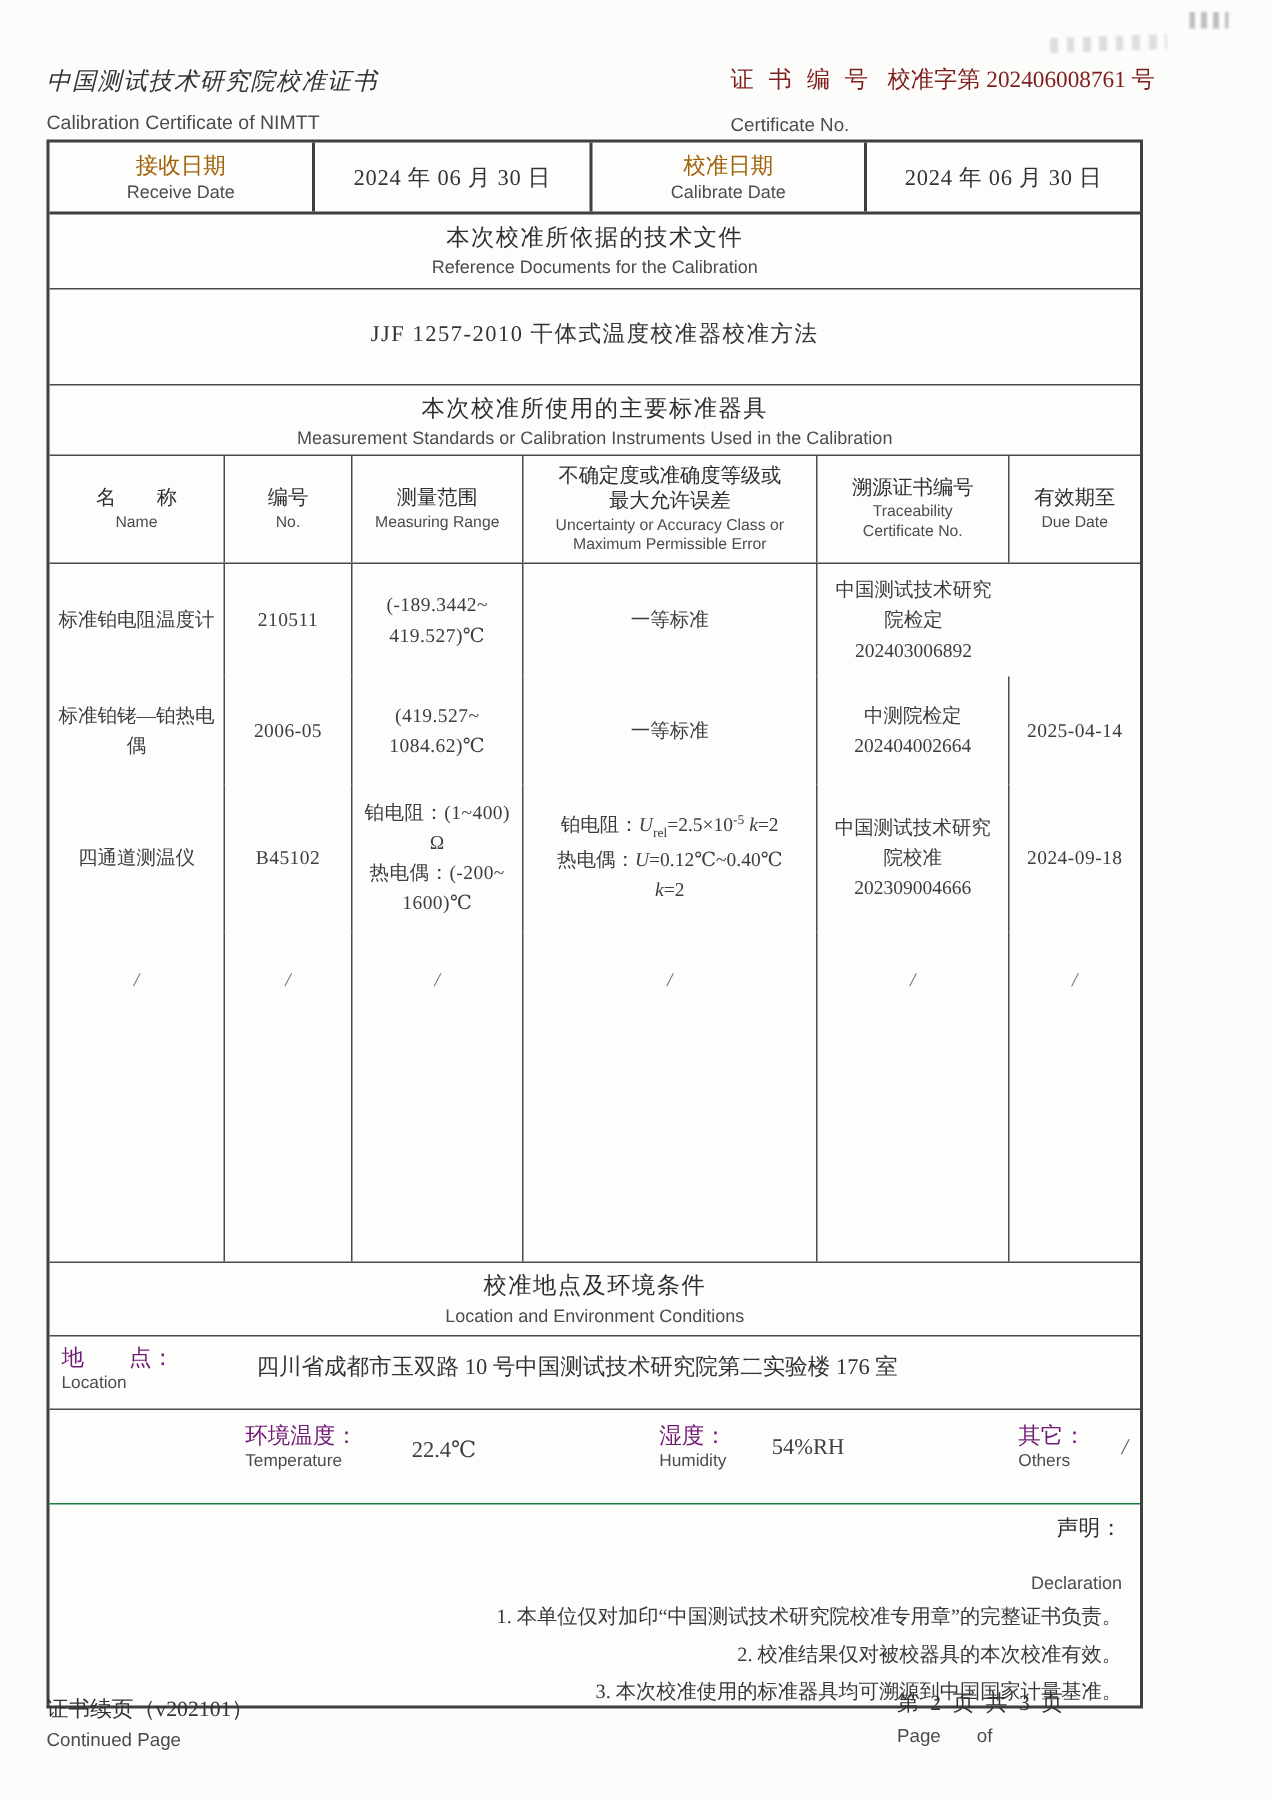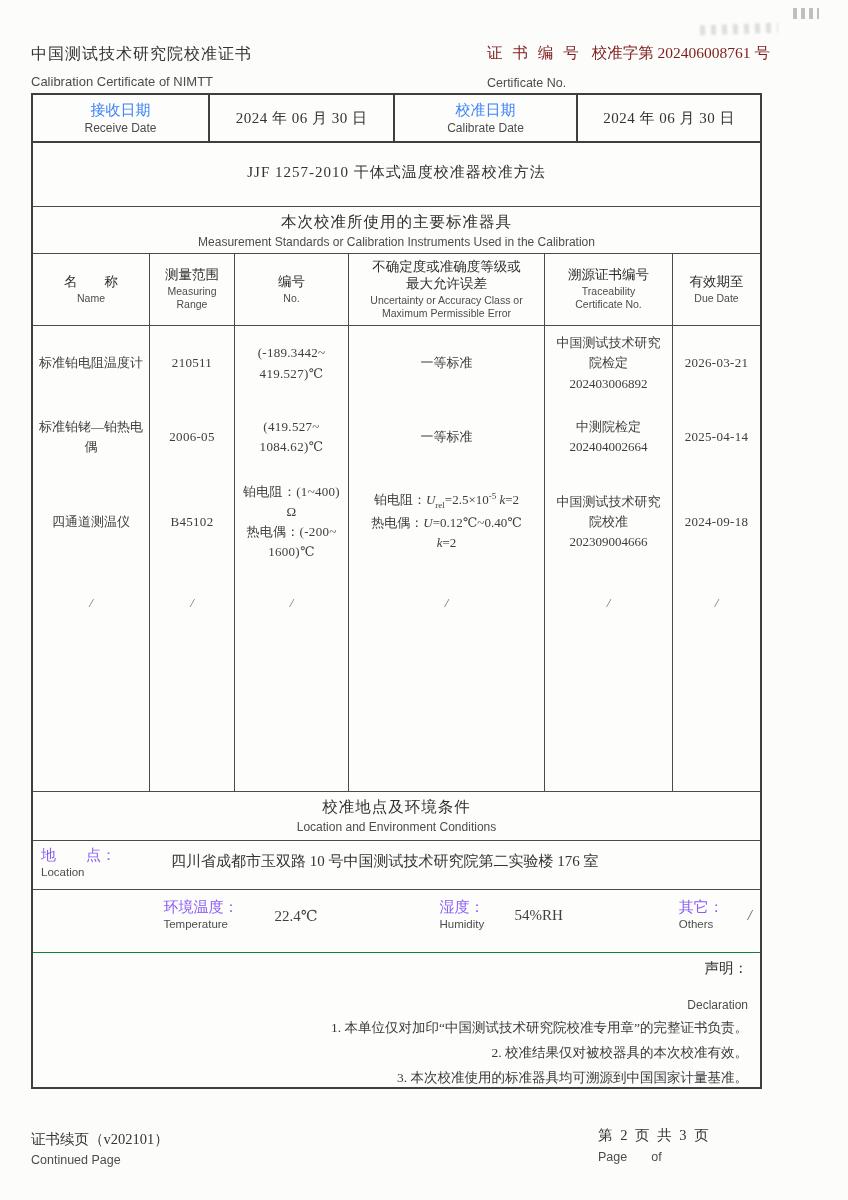--- a/index.html
+++ b/index.html
@@ -6,42 +6,42 @@
   .page {
     position:relative; width:848px; height:1200px; margin:0 auto;
     background:#fcfcfa; overflow:hidden;
     font-family:"Liberation Serif","DejaVu Serif",serif;
     color:#3a3a3a;
   }
   .en { font-family:"Liberation Sans","DejaVu Sans",sans-serif; color:#4c4c4c; }
   .ml { white-space:pre-line; }
 
   
-  .hdr-title-cn { position:absolute; left:31px; top:44px; font-size:16px; letter-spacing:1px; color:#333; }
+  .hdr-title-cn { position:absolute; left:31px; top:44px; font-size:16px; letter-spacing:1px; color:#333;font-style:italic; }
   .hdr-title-en { position:absolute; left:31px; top:74px; font-size:13px; }
   .hdr-certno   { position:absolute; left:487px; top:43px; font-size:15.5px; color:#7f1d1d; }
   .hdr-certno .lbl { letter-spacing:3px; margin-right:10px; }
   .hdr-certno-en { position:absolute; left:487px; top:76px; font-size:12.5px; }
 
   
   .artifact1 { position:absolute; left:700px; top:24px; width:78px; height:10px; opacity:.30;
     background:repeating-linear-gradient(90deg,#9a9a9a 0 5px,transparent 5px 11px);
     transform:rotate(-2deg); filter:blur(.8px); }
   .artifact2 { position:absolute; left:793px; top:8px; width:26px; height:11px; opacity:.45;
     background:repeating-linear-gradient(90deg,#777 0 4px,transparent 4px 8px);
     filter:blur(.6px); }
 
   
   .doc { position:absolute; left:31px; top:93px; width:727px; border:2px solid #3f3f3f; background:#fdfdfc; }
   .doc * { box-sizing:border-box; }
 
   .row-dates { display:grid; grid-template-columns:177px 185px 183px 1fr; height:48px; border-bottom:2px solid #3f3f3f; }
   .row-dates > div { display:flex; flex-direction:column; align-items:center; justify-content:center; }
   .row-dates > div:not(:last-child) { border-right:2px solid #3f3f3f; }
-  .dl-cn { font-size:15px; color:#3b82f6; }
+  .dl-cn { font-size:15px; color:#a16207; }
   .dl-en { font-size:12px; margin-top:1px; }
   .date-val { font-size:15px; letter-spacing:.5px; color:#333; }
 
   .band { text-align:center; border-bottom:1px solid #4a4a4a; padding-top:5px; }
   .band-b { height:50px; } .band-d { height:47px; } .band-f { height:49px; }
   .band-cn { font-size:15.5px; color:#2f2f2f; letter-spacing:1px; }
   .band-en { font-size:12px; margin-top:2px; }
 
   .ref-row { height:64px; border-bottom:1px solid #4a4a4a; text-align:center; }
   .ref-doc { font-size:15px; letter-spacing:1px; padding-top:20px; color:#333; }
@@ -60,21 +60,21 @@
   .r4 { height:221px; border-bottom:1px solid #4a4a4a; }
   .r4 > div { justify-content:flex-start; padding-top:22px; color:#6a6a6a; font-style:italic; }
   .num { letter-spacing:.3px; }
   .ucell i { font-style:italic; }
   .ucell sub { font-size:9px; }
   .ucell sup { font-size:9px; }
 
   
   .loc-row { height:49px; border-bottom:1px solid #4a4a4a; display:flex; padding:5px 8px 0 8px; }
   .loc-lab { width:96px; }
-  .lab-cn { font-size:15px; color:#8b5cf6; }
+  .lab-cn { font-size:15px; color:#701a75; }
   .lab-en { font-size:11.5px; margin-top:1px; }
   .loc-val { flex:1; padding:6px 0 0 34px; font-size:15px; color:#333; }
 
   .env-row { height:63px; border-bottom:1px solid #15803d; display:flex; padding:8px 8px 0 0;justify-content:flex-end; }
   .env-lab { display:flex; flex-direction:column; }
   .env-val { padding-top:9px; font-size:15px; color:#404040; }
   .env-v1 { margin-left:36px; }
   .env-l2 { margin-left:122px; }
   .env-v2 { margin-left:30px; }
   .env-l3 { margin-left:116px; }
@@ -118,41 +118,45 @@
       </div>
       <div>
         <div class="dl-cn">校准日期</div>
         <div class="dl-en en">Calibrate Date</div>
       </div>
       <div>
         <div class="date-val">2024 年 06 月 30 日</div>
       </div>
     </div>
 
+    <div class="band band-b">
+      <div class="band-cn">本次校准所依据的技术文件</div>
+      <div class="band-en en">Reference Documents for the Calibration</div>
+    </div>
     <div class="ref-row">
       <div class="ref-doc">JJF 1257-2010  干体式温度校准器校准方法</div>
     </div>
 
     <div class="band band-d">
       <div class="band-cn">本次校准所使用的主要标准器具</div>
       <div class="band-en en">Measurement Standards or Calibration Instruments Used in the Calibration</div>
     </div>
 
     <div class="std-cols std-head">
       <div>
         <div class="ch-cn">名　　称</div>
         <div class="ch-en en">Name</div>
       </div>
       <div>
+        <div class="ch-cn">编号</div>
+        <div class="ch-en en">No.</div>
+      </div>
+      <div>
         <div class="ch-cn">测量范围</div>
         <div class="ch-en en">Measuring Range</div>
-      </div>
-      <div>
-        <div class="ch-cn">编号</div>
-        <div class="ch-en en">No.</div>
       </div>
       <div>
         <div class="ch-cn ml">不确定度或准确度等级或
 最大允许误差</div>
         <div class="ch-en en">Uncertainty or Accuracy Class or Maximum Permissible Error</div>
       </div>
       <div>
         <div class="ch-cn">溯源证书编号</div>
         <div class="ch-en en ml">Traceability
 Certificate No.</div>
@@ -165,21 +169,20 @@
 
     <div class="std-cols std-row r1">
       <div class="ml">标准铂电阻温度计</div>
       <div class="num">210511</div>
       <div class="ml num">(-189.3442~
 419.527)℃</div>
       <div>一等标准</div>
       <div class="ml">中国测试技术研究
 院检定
 202403006892</div>
-      <div class="num">2026-03-21</div>
     </div>
 
     <div class="std-cols std-row r2">
       <div class="ml">标准铂铑—铂热电
 偶</div>
       <div class="num">2006-05</div>
       <div class="ml num">(419.527~
 1084.62)℃</div>
       <div>一等标准</div>
       <div class="ml">中测院检定

